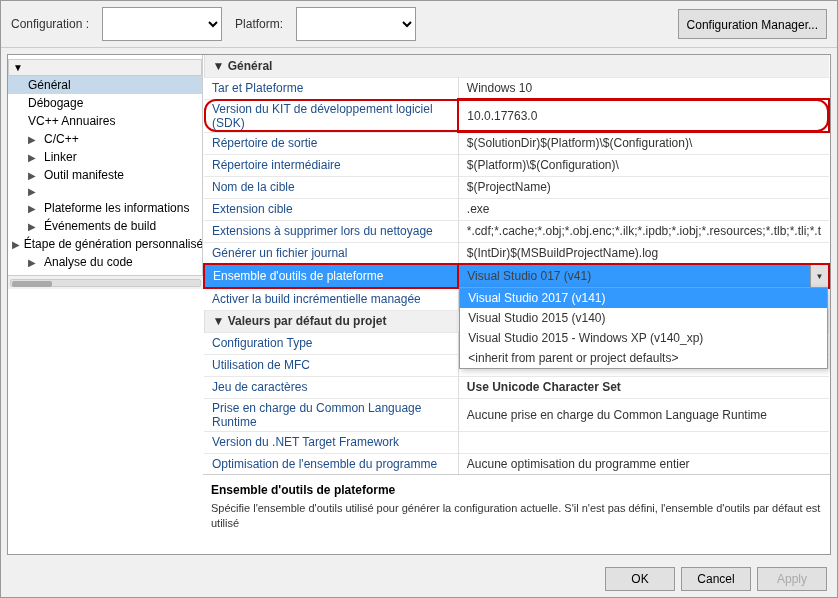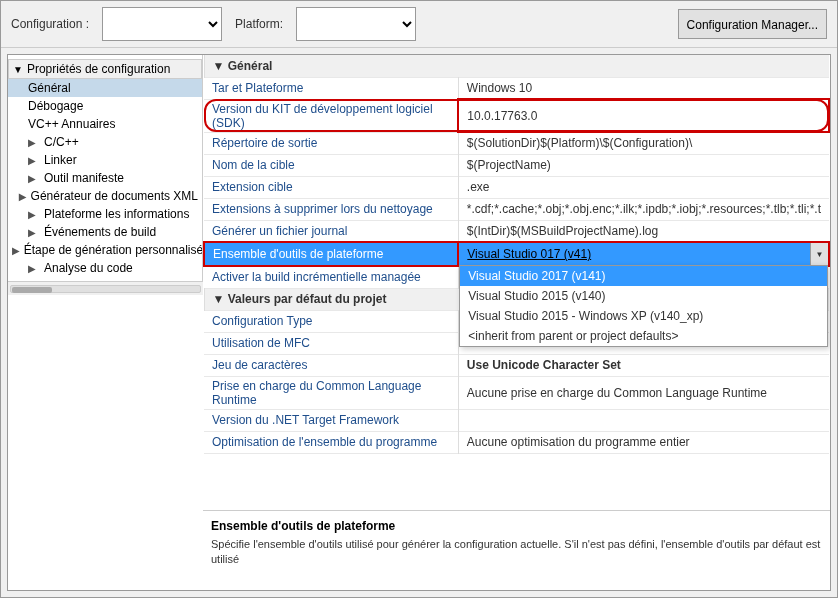--- a/index.html
+++ b/index.html
@@ -291,21 +291,20 @@
     <button class="btn-config-manager">Configuration Manager...</button>
   </div>
 
   <div class="main-content">
 
     <div class="left-bottom">
       <div class="left-panel">
 
         <div class="tree-section-header">
           <span class="arrow">▼</span>
-          <span>Propriétés de configuration</span>
         </div>
 
         <div class="tree-item selected">
           <span class="indent"></span>
           <span>Général</span>
         </div>
         <div class="tree-item">
           <span class="indent"></span>
           <span>Débogage</span>
         </div>
@@ -324,21 +323,20 @@
           <span>Linker</span>
         </div>
         <div class="tree-item">
           <span class="indent"></span>
           <span class="arrow">▶</span>
           <span>Outil manifeste</span>
         </div>
         <div class="tree-item">
           <span class="indent"></span>
           <span class="arrow">▶</span>
-          <span>Générateur de documents XML</span>
         </div>
         <div class="tree-item">
           <span class="indent"></span>
           <span class="arrow">▶</span>
           <span>Plateforme les informations</span>
         </div>
         <div class="tree-item">
           <span class="indent"></span>
           <span class="arrow">▶</span>
           <span>Événements de build</span>
@@ -382,20 +380,24 @@
             <tr style="outline: 2px solid #cc0000; outline-offset: -2px; border-radius: 12px;">
               <td style="color:#1f4e8c;">Version du KIT de développement logiciel (SDK)</td>
               <td style="border-left: 2px solid #cc0000; border-right: 2px solid #cc0000; border-top: 2px solid #cc0000; border-bottom: 2px solid #cc0000;">10.0.17763.0</td>
             </tr>
 
             <tr>
               <td>Répertoire de sortie</td>
               <td>$(SolutionDir)$(Platform)\$(Configuration)\</td>
             </tr>
 
+            <tr>
+              <td>Répertoire intermédiaire</td>
+              <td>$(Platform)\$(Configuration)\</td>
+            </tr>
 
             <tr>
               <td>Nom de la cible</td>
               <td>$(ProjectName)</td>
             </tr>
 
             <tr>
               <td>Extension cible</td>
               <td>.exe</td>
             </tr>
@@ -407,21 +409,21 @@
 
             <tr>
               <td>Générer un fichier journal</td>
               <td>$(IntDir)$(MSBuildProjectName).log</td>
             </tr>
 
             <tr class="selected-row">
               <td style="color:#fff; background:#3399ff; border: 2px solid #cc0000;">Ensemble d'outils de plateforme</td>
               <td style="padding:0; border: 2px solid #cc0000; background:#3399ff; position:relative;">
                 <div class="dropdown-container">
-                  <span class="dropdown-value" style="border:none; background:#3399ff; color:#000000;text-decoration:underline;">Visual Studio 017 (v41)</span>
+                  <span class="dropdown-value" style="border:none; background:#3399ff; color:#404040;">Visual Studio 017 (v41)</span>
                   <span class="dropdown-btn">▼</span>
 
                   <div class="dropdown-popup">
                     <div class="dropdown-option selected">Visual Studio 2017 (v141)</div>
                     <div class="dropdown-option">Visual Studio 2015 (v140)</div>
                     <div class="dropdown-option">Visual Studio 2015 - Windows XP (v140_xp)</div>
                     <div class="dropdown-option">&lt;inherit from parent or project defaults&gt;</div>
                   </div>
                 </div>
               </td>
@@ -473,13 +475,18 @@
         </table>
       </div>
 
       <div class="description-panel">
         <div class="description-title">Ensemble d'outils de plateforme</div>
         <div class="description-text">Spécifie l'ensemble d'outils utilisé pour générer la configuration actuelle. S'il n'est pas défini, l'ensemble d'outils par défaut est utilisé</div>
       </div>
     </div>
   </div>
 
+  <div class="bottom-bar">
+    <button class="btn">OK</button>
+    <button class="btn">Cancel</button>
+    <button class="btn disabled">Apply</button>
+  </div>
 </div>
 
 </body></html>

